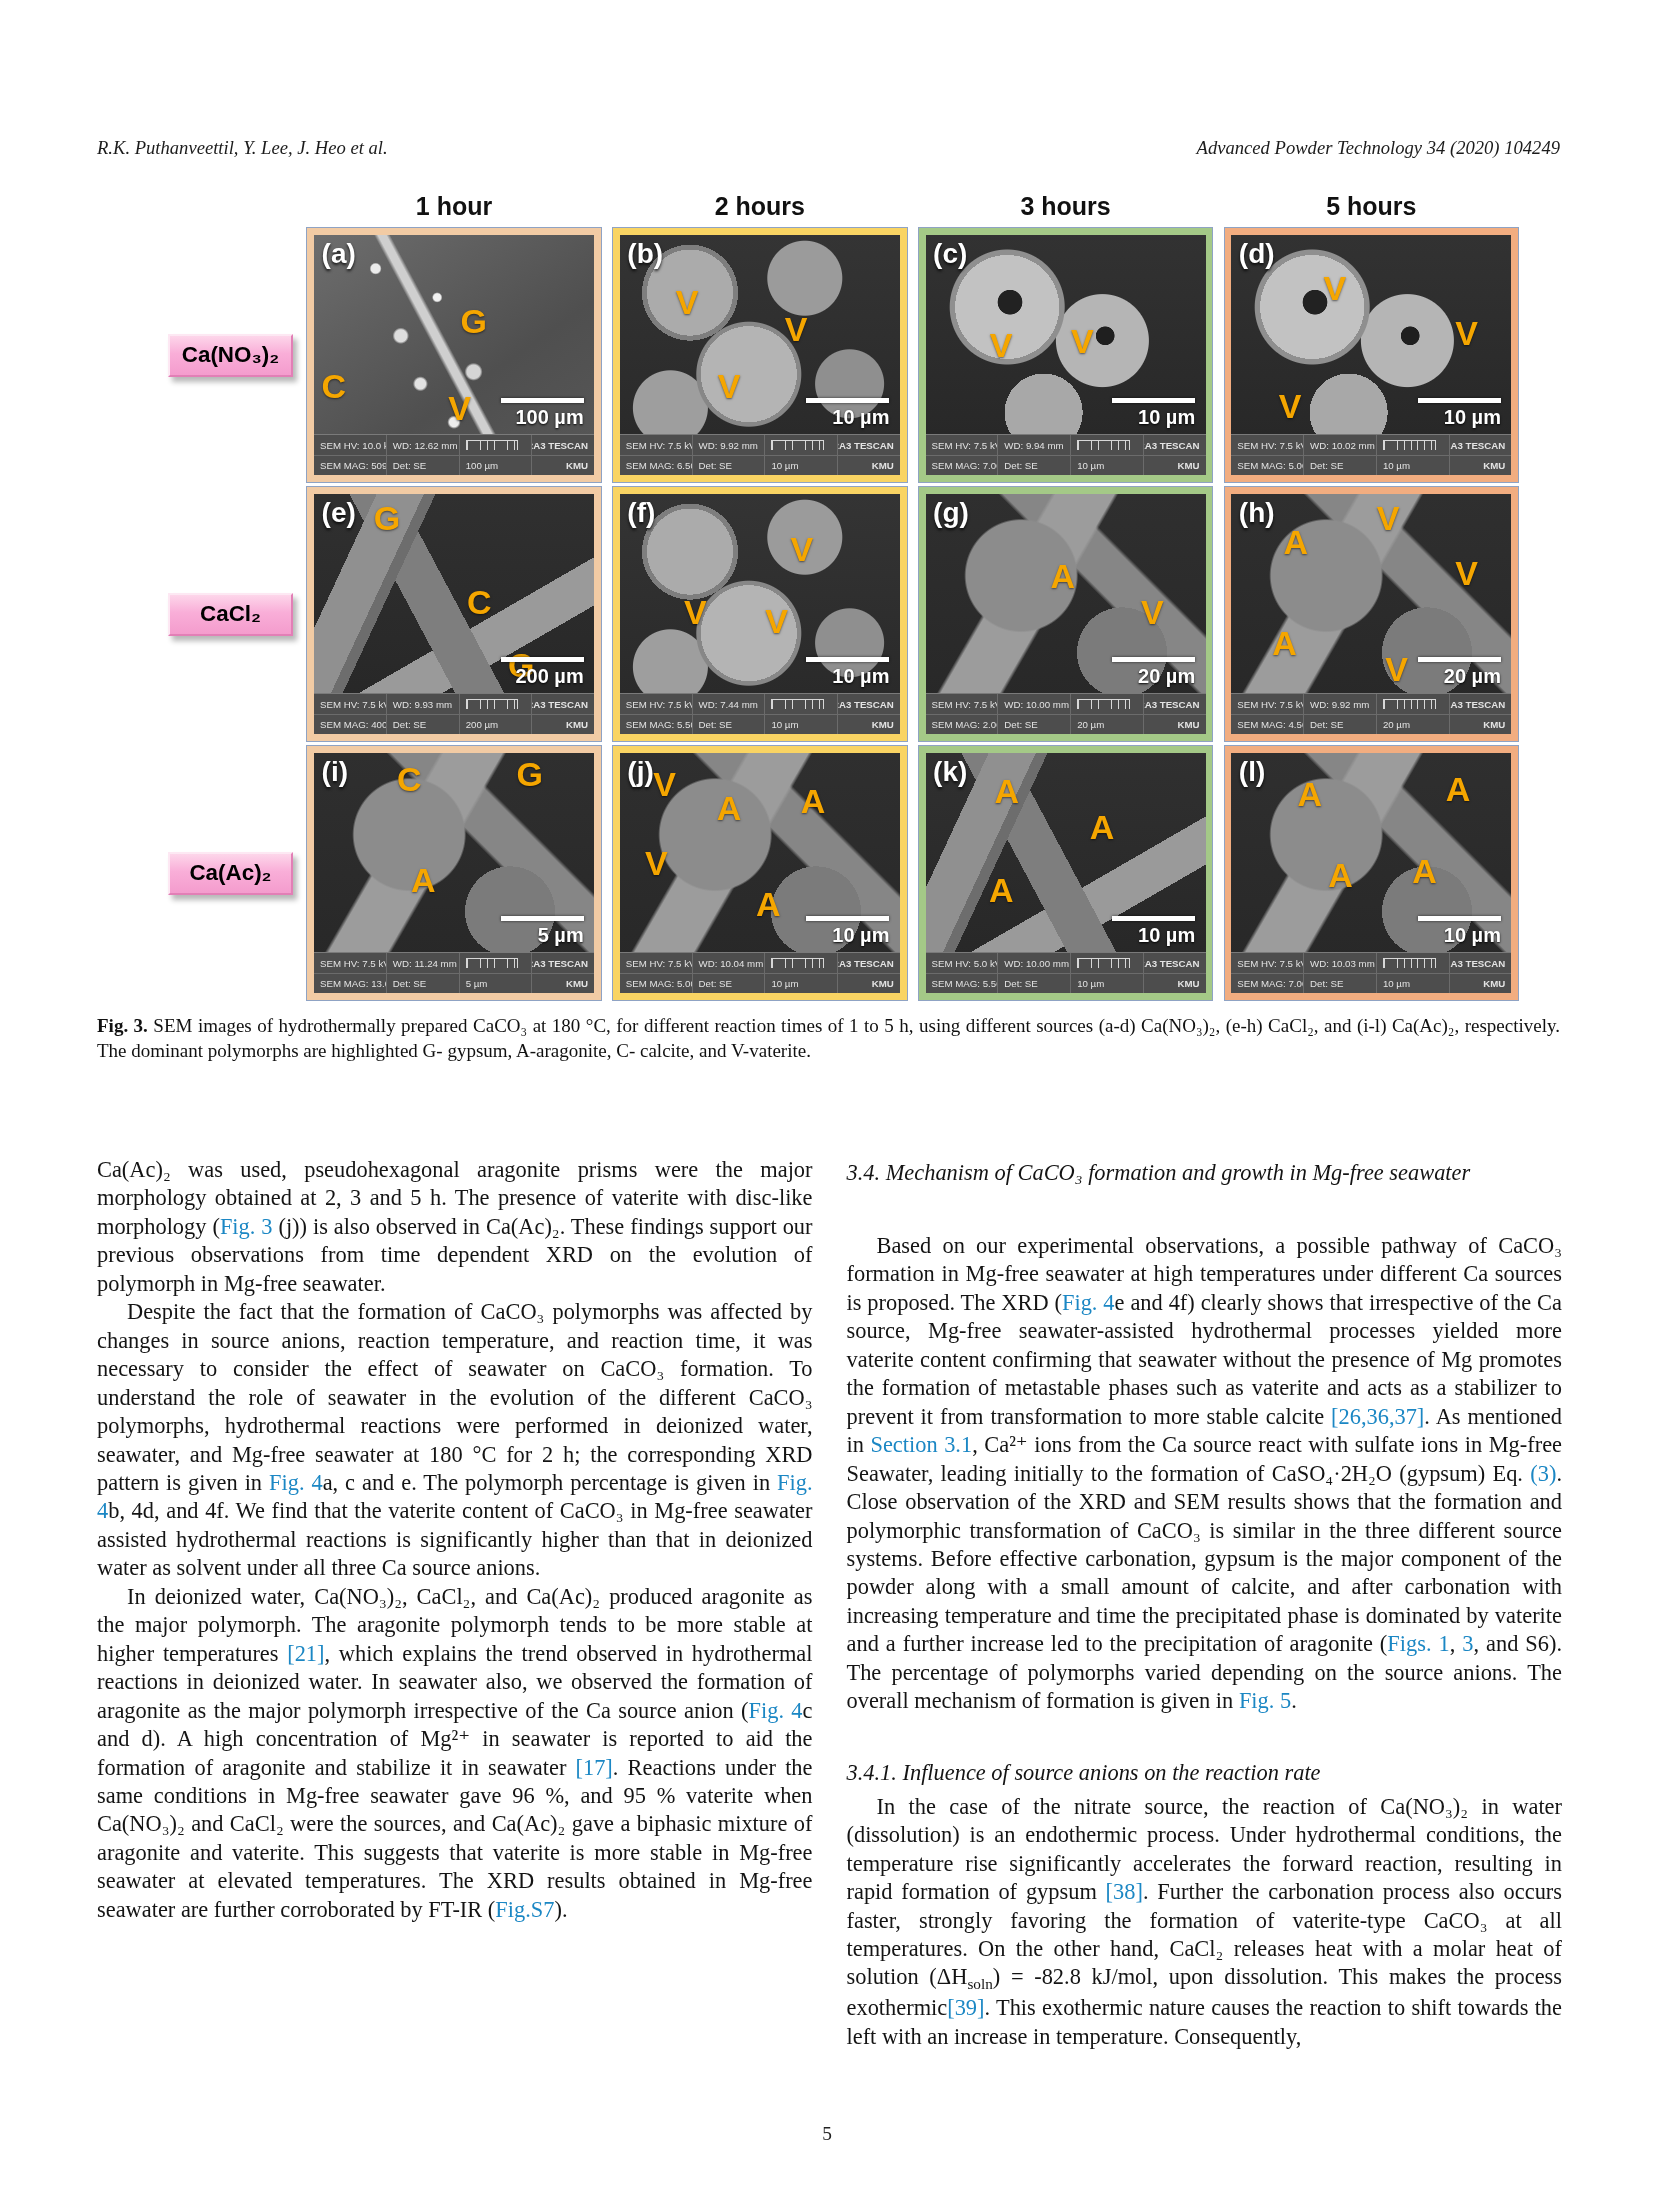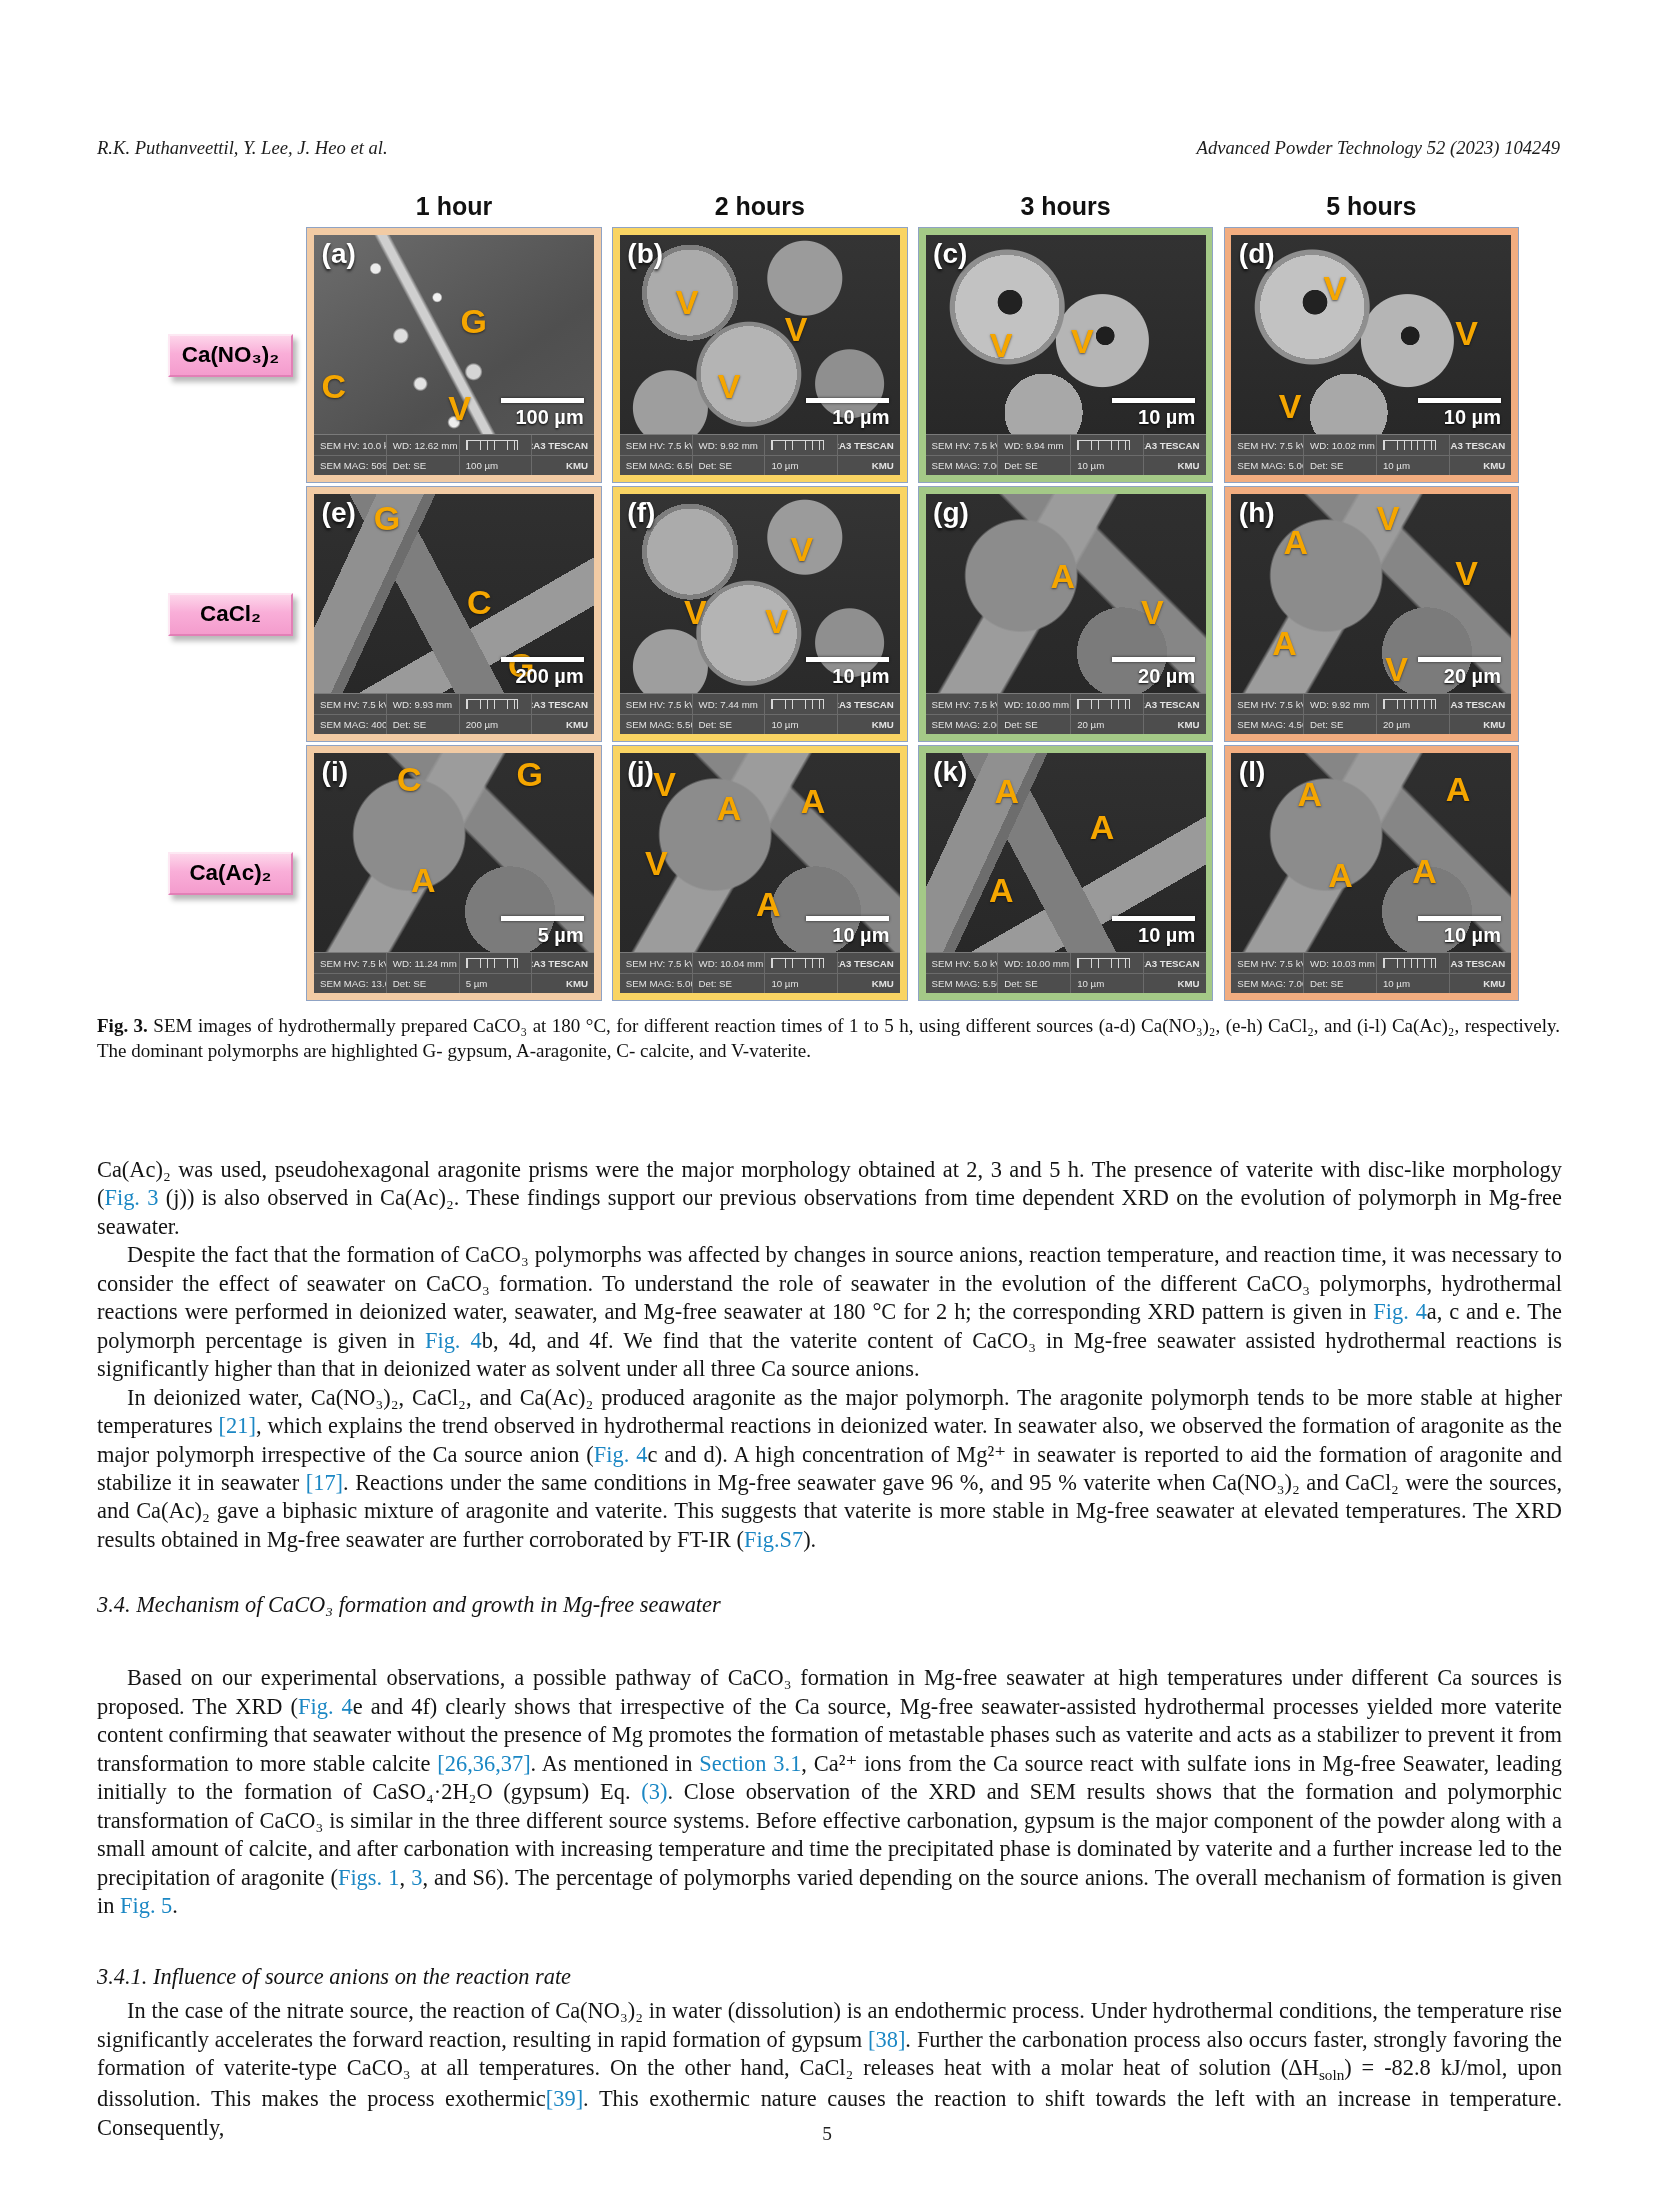--- a/index.html
+++ b/index.html
@@ -83,41 +83,41 @@
       radial-gradient(circle at 70% 66%,#7b7b7b 0 45px,transparent 45px),
       linear-gradient(45deg,transparent 60%,#868686 61% 72%,transparent 73%),
       linear-gradient(#2f2f2f,#272727);}
 
   
   .caption{position:absolute;top:1013px;left:97px;right:94px;font-size:19px;line-height:1.34;
            text-align:justify;color:#111;}
   .caption .bold{font-weight:bold;}
 
   
-  .body-cols{position:absolute;top:1156px;left:97px;right:92px;display:flex;gap:34px;flex-direction:column;}
+  .body-cols{position:absolute;top:1156px;left:97px;right:92px;display:flex;gap:34px;}
   .col{flex:1;min-width:0;}
   p.para{font-size:22.4px;line-height:1.27;text-align:justify;margin:0;}
   .indent{text-indent:30px;}
   h3.sec-head{font-size:22.4px;font-style:italic;font-weight:normal;margin:49px 0 45px;line-height:1.25;}
   h3.sec-head.first{margin-top:3px;}
   h3.sec-head.tight{margin:43px 0 6px;}
   .link{color:var(--link,#1b87c4);}
   .subs{font-size:0.68em;vertical-align:sub;}
   .bold{font-weight:bold;}
 
   .pageno{position:absolute;bottom:60px;left:0;right:0;text-align:center;font-size:19.4px;color:#222;}
 </style>
 </head>
 <body>
 
 <div class="page">
 
   <div class="pg-header">
     <span>R.K. Puthanveettil, Y. Lee, J. Heo et al.</span>
-    <span>Advanced Powder Technology 52 (2023) 104249</span>
+    <span>Advanced Powder Technology 34 (2020) 104249</span>
   </div>
 
   <div class="figure">
     <div class="fig-grid" id="fig-grid">
         <div class="fig-col-header" style="grid-area: 1 / 2;">1 hour</div>
         <div class="fig-col-header" style="grid-area: 1 / 3;">2 hours</div>
         <div class="fig-col-header" style="grid-area: 1 / 4;">3 hours</div>
         <div class="fig-col-header" style="grid-area: 1 / 5;">5 hours</div>
         <div class="row-label-cell" style="grid-area: 3 / 1;">
           <div class="row-label">CaCl₂</div>

